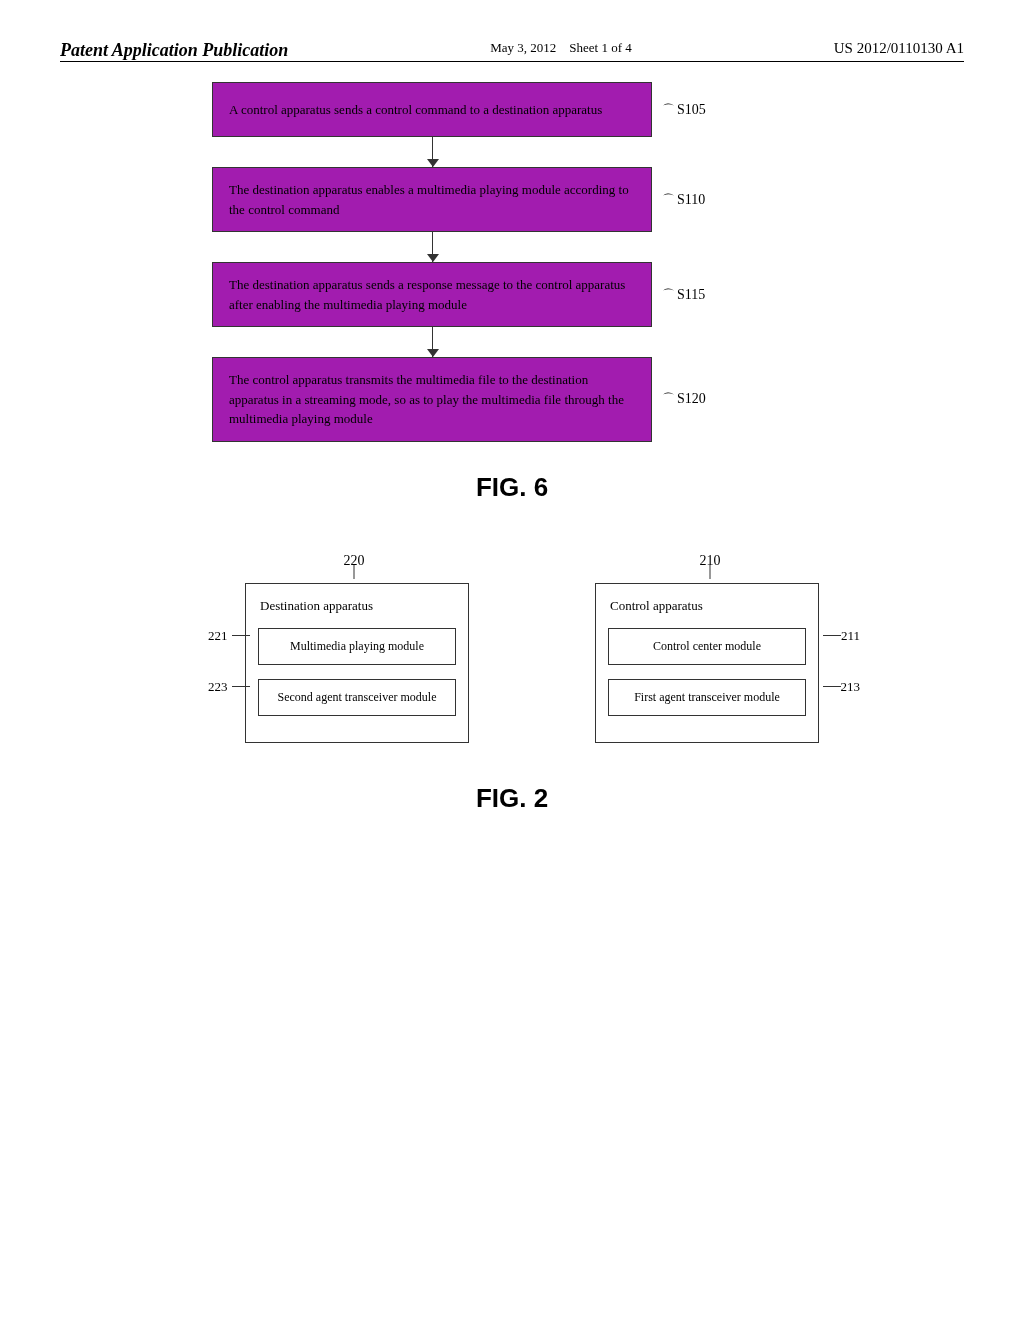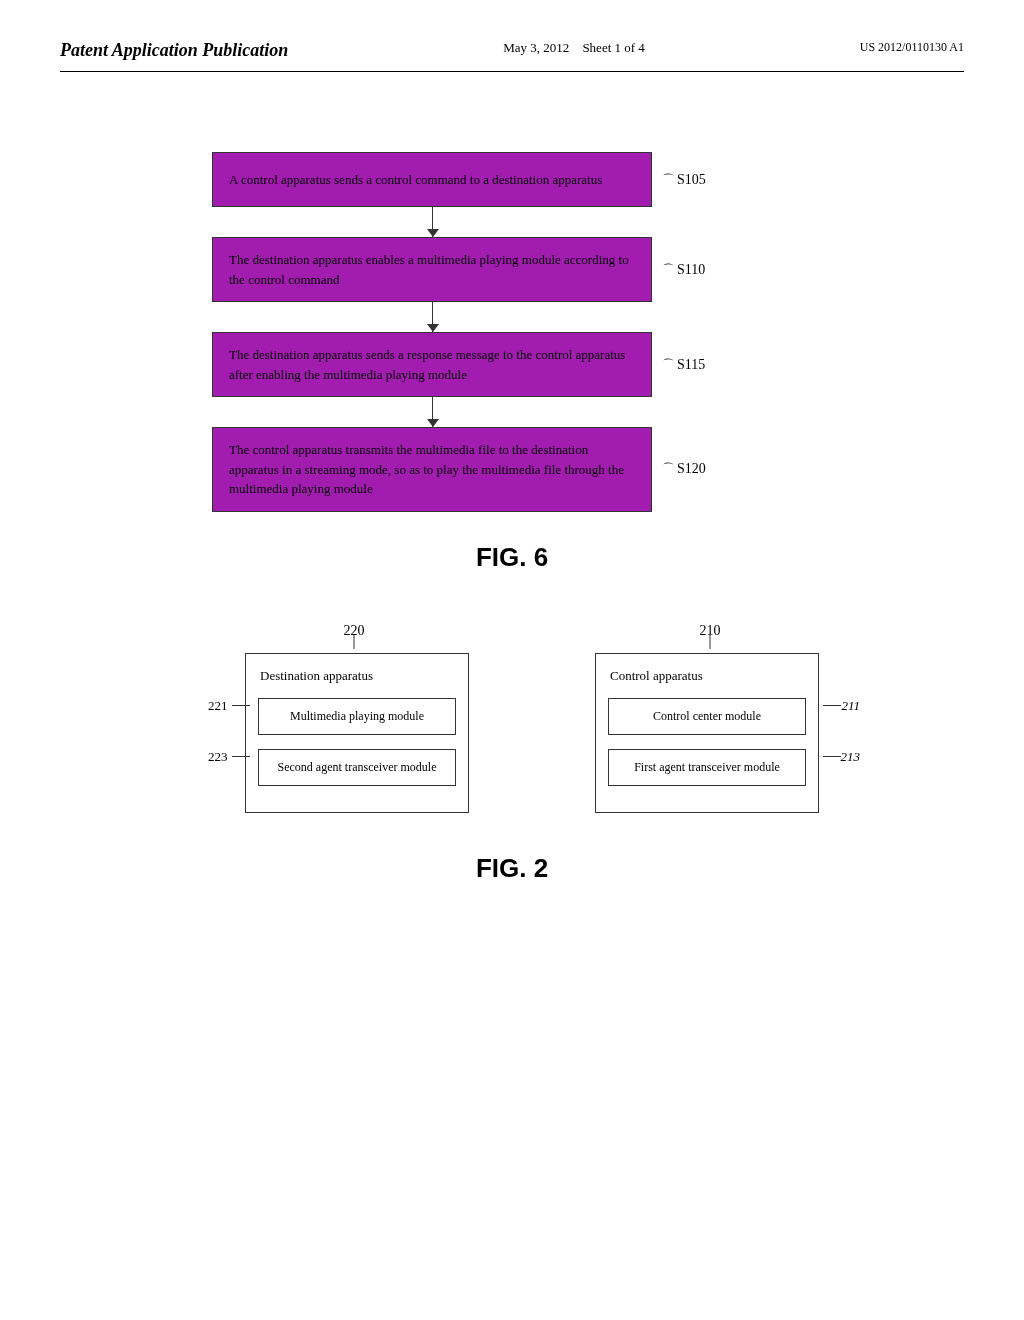--- a/index.html
+++ b/index.html
@@ -17,36 +17,34 @@
       min-height: 1320px;
       background: #fff;
       padding: 40px 60px;
     }
 
     
     .header {
       display: flex;
       justify-content: space-between;
       align-items: flex-start;
-      margin-bottom: 60px;
-      padding-bottom: 10px;
       border-bottom: 1px solid #000;
     }
     .header-left {
       font-size: 18px;
       font-weight: bold;
       font-style: italic;
       max-width: 380px;
     }
     .header-center {
       font-size: 13px;
       text-align: center;
     }
     .header-right {
-      font-size: 12px;
+      font-size: 15px;
       text-align: left;
     }
 
     
     .fig1-container {
       margin: 0 auto;
       width: 600px;
       padding-top: 20px;
     }
 
@@ -186,21 +184,20 @@
       font-size: 13px;
     }
 
     .right-bracket {
       position: absolute;
       right: -54px;
       display: flex;
       align-items: center;
       gap: 0;
       font-size: 13px;
-      font-style: italic;
     }
 
     .tick-line {
       width: 18px;
       height: 1px;
       background: #333;
     }
   </style>
 </head>
 <body>

